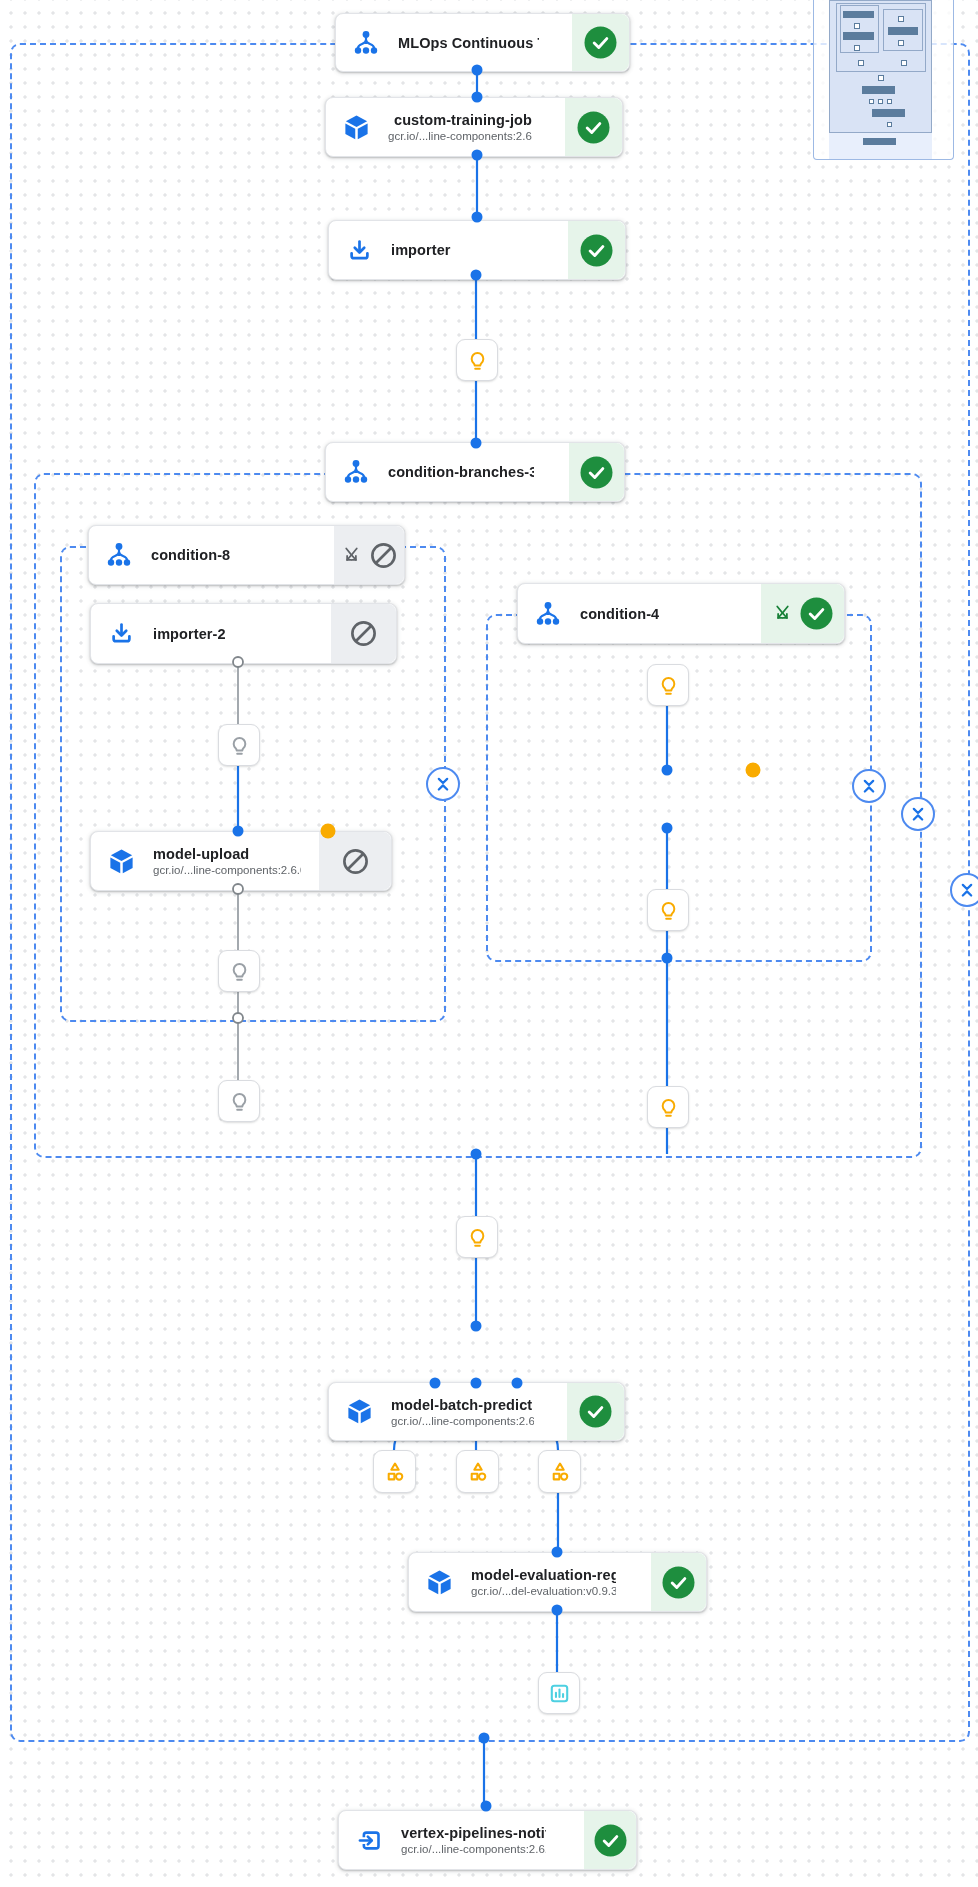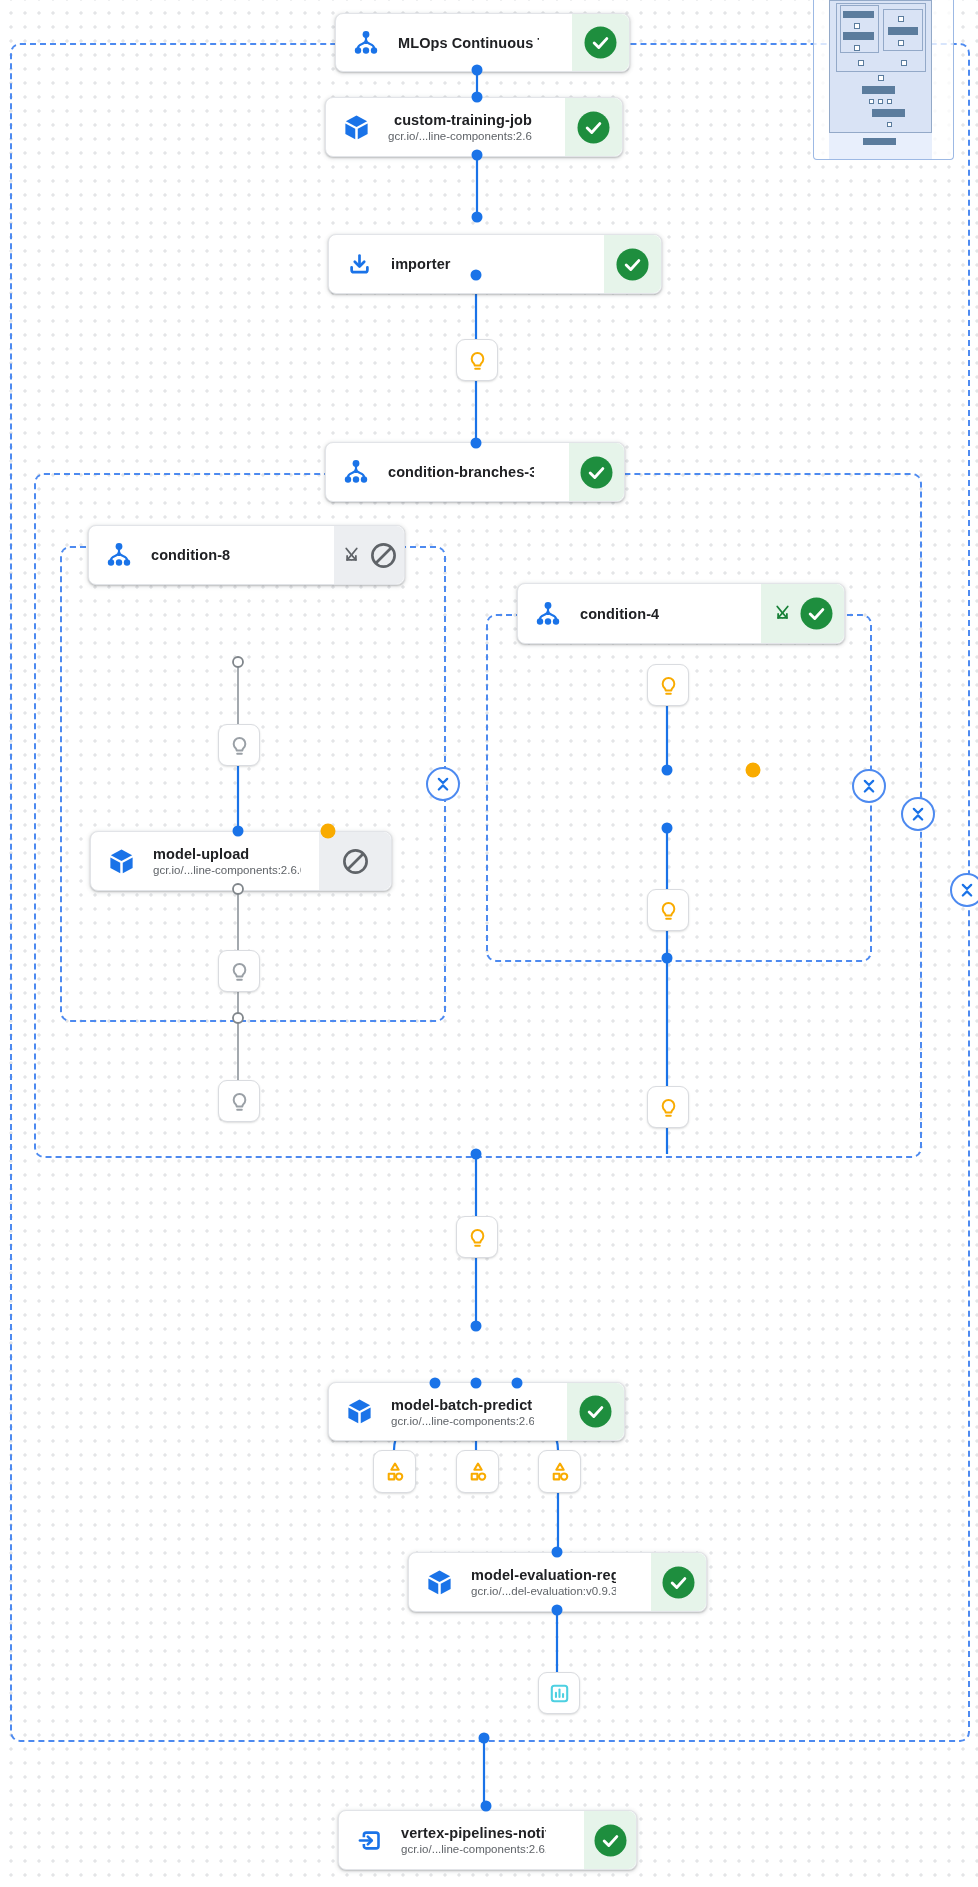--- a/index.html
+++ b/index.html
@@ -17,21 +17,21 @@
   .status{position:absolute;right:0;top:0;bottom:0;border-radius:0 8px 8px 0;display:flex;align-items:center;justify-content:center;gap:7px;}
   .status.ok{background:#e6f4ea;}
   .status.skip{background:#eceef1;}
   .minibox{position:absolute;width:40px;height:40px;background:#fff;border:1px solid #dadce0;border-radius:9px;z-index:3;
     display:flex;align-items:center;justify-content:center;box-shadow:0 1px 2px rgba(60,64,67,.18);}
   .collapse-btn{position:absolute;width:34px;height:34px;border-radius:50%;background:#fff;border:2px solid #4d8af0;z-index:6;
     display:flex;align-items:center;justify-content:center;box-sizing:border-box;}
   
   #n-mlops{left:335px;top:13px;width:293px;height:57px;} #n-mlops .status{width:57px;}
   #n-ctj{left:325px;top:97px;width:296px;height:58px;text-align:right;}   #n-ctj .status{width:57px;}
-  #n-imp{left:328px;top:234px;width:296px;height:58px;padding-left:36px;}  #n-imp .status{width:57px;}
+  #n-imp{left:328px;top:220px;width:296px;height:58px;}  #n-imp .status{width:57px;}
   #n-cb2{left:325px;top:442px;width:298px;height:58px;}  #n-cb2 .status{width:55px;}
   #n-c3{left:88px;top:525px;width:315px;height:58px;}    #n-c3 .status{width:70px;}
   #n-imp2{left:90px;top:603px;width:305px;height:59px;}  #n-imp2 .status{width:65px;}
   #n-mu{left:90px;top:831px;width:300px;height:58px;}    #n-mu .status{width:72px;}
   #n-c4{left:517px;top:583px;width:326px;height:59px;}   #n-c4 .status{width:83px;}
   #n-mu2{left:518px;top:770px;width:304px;height:58px;}  #n-mu2 .status{width:59px;}
   #n-mbp{left:328px;top:1382px;width:295px;height:57px;} #n-mbp .status{width:57px;}
   #n-mer{left:408px;top:1552px;width:297px;height:58px;} #n-mer .status{width:55px;}
   #n-vpn{left:338px;top:1810px;width:297px;height:58px;} #n-vpn .status{width:52px;}
   
@@ -215,20 +215,38 @@
           <path d="M17 12.5V17h-4.5"></path>
           <path d="M7 12.5V17h4.5"></path>
         </svg>
       <svg viewBox="0 0 24 24" width="29" height="29">
           <circle cx="12" cy="12" r="9.2" stroke="#5f6368" stroke-width="2.2" fill="none"></circle>
           <path d="M5.8 18.2L18.2 5.8" stroke="#5f6368" stroke-width="2.2"></path>
         </svg>
     </div>
   </div>
 
+  <div class="node" id="n-imp2">
+    <span class="nicon">
+        <svg viewBox="0 0 24 24" width="27" height="27" fill="none" stroke="#1a73e8" stroke-width="2.4" stroke-linecap="round" stroke-linejoin="round">
+          <path d="M12 4v9"></path>
+          <path d="M7.8 9.6L12 13.8l4.2-4.2"></path>
+          <path d="M5 14.5v2.3c0 1.2.9 2 2.1 2h9.8c1.2 0 2.1-.8 2.1-2v-2.3"></path>
+        </svg>
+      </span>
+    <div class="ntext">
+        <div class="ntitle">importer-2</div>
+      </div>
+    <div class="status skip">
+        <svg viewBox="0 0 24 24" width="29" height="29">
+          <circle cx="12" cy="12" r="9.2" stroke="#5f6368" stroke-width="2.2" fill="none"></circle>
+          <path d="M5.8 18.2L18.2 5.8" stroke="#5f6368" stroke-width="2.2"></path>
+        </svg>
+      </div>
+  </div>
 
   <div class="node" id="n-mu">
     <span class="nicon">
         <svg viewBox="0 0 30 30" width="29" height="29" fill="#1a73e8">
           <polygon points="15,2.5 26,8.5 15,14.5 4,8.5"></polygon>
           <polygon points="3.5,10.8 13.7,16.3 13.7,27.2 3.5,21.6"></polygon>
           <polygon points="26.5,10.8 16.3,16.3 16.3,27.2 26.5,21.6"></polygon>
         </svg>
       </span>
     <div class="ntext">

